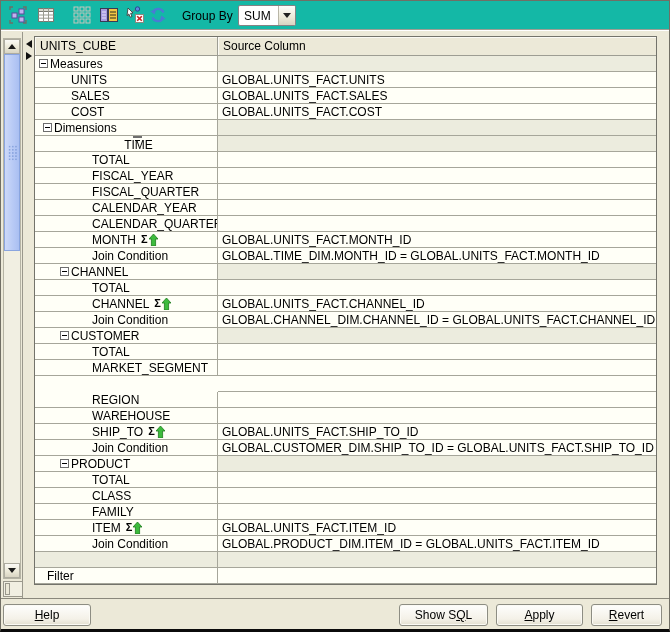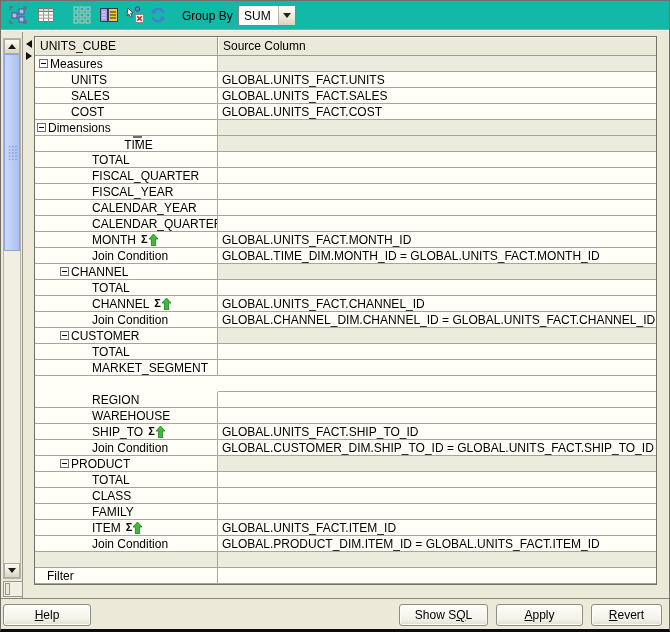--- a/index.html
+++ b/index.html
@@ -220,48 +220,48 @@
           </div>
           <div class="trow">
             <div class="cell lcell" style="padding-left: 36px;">
               <span>COST</span>
             </div>
             <div class="cell rcell">
               <span>GLOBAL.UNITS_FACT.COST</span>
             </div>
           </div>
           <div class="trow">
-            <div class="cell lcell" style="padding-left: 2px; align-items: center;">
+            <div class="cell lcell" style="padding-left: 8px; align-items: center;">
               <span class="expander"></span>
               <span>Dimensions</span>
             </div>
             <div class="cell rcell dis"></div>
           </div>
           <div class="trow">
             <div class="cell lcell" style="padding-left: 25px; flex-direction: column;">
               <span class="expander"></span>
               <span>TIME</span>
             </div>
             <div class="cell rcell dis"></div>
           </div>
           <div class="trow">
             <div class="cell lcell" style="padding-left: 57px;">
               <span>TOTAL</span>
             </div>
             <div class="cell rcell"></div>
           </div>
           <div class="trow">
             <div class="cell lcell" style="padding-left: 57px;">
+              <span>FISCAL_YEAR</span>
+            </div>
+            <div class="cell rcell"></div>
+          </div>
+          <div class="trow">
+            <div class="cell lcell" style="padding-left: 57px;">
               <span>FISCAL_QUARTER</span>
-            </div>
-            <div class="cell rcell"></div>
-          </div>
-          <div class="trow">
-            <div class="cell lcell" style="padding-left: 57px;">
-              <span>FISCAL_YEAR</span>
             </div>
             <div class="cell rcell"></div>
           </div>
           <div class="trow">
             <div class="cell lcell" style="padding-left: 57px;">
               <span>CALENDAR_YEAR</span>
             </div>
             <div class="cell rcell"></div>
           </div>
           <div class="trow">

